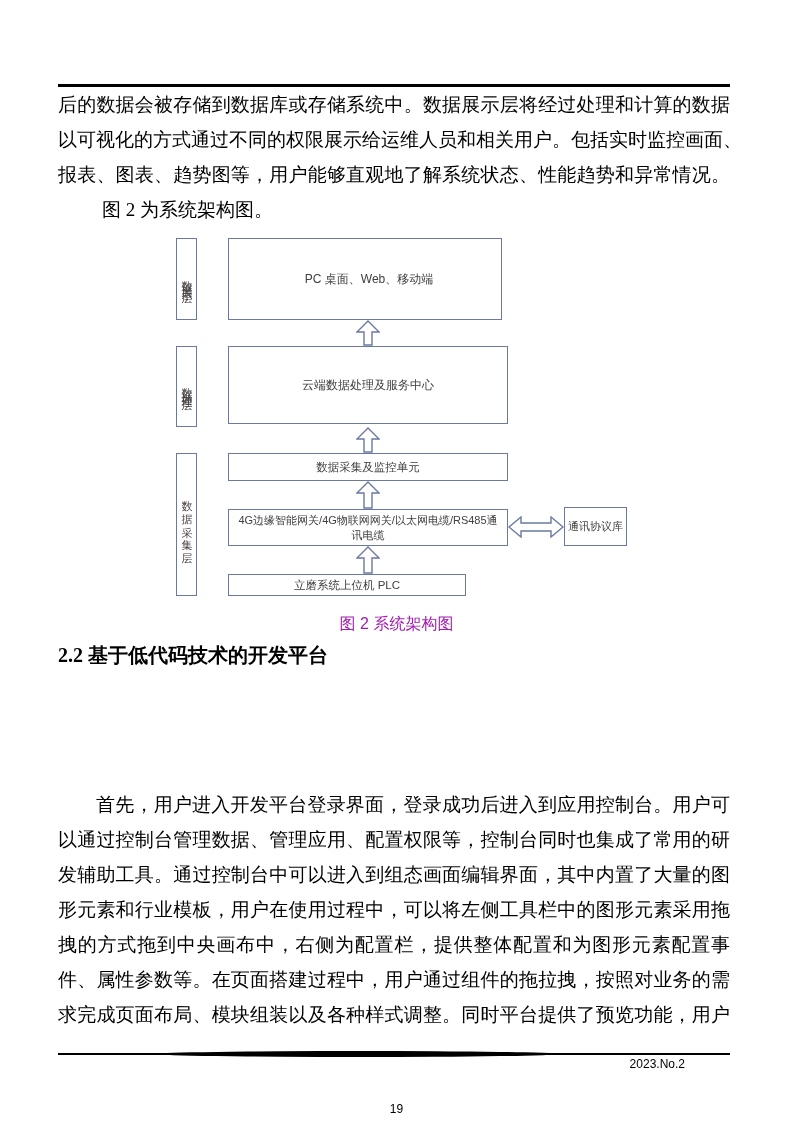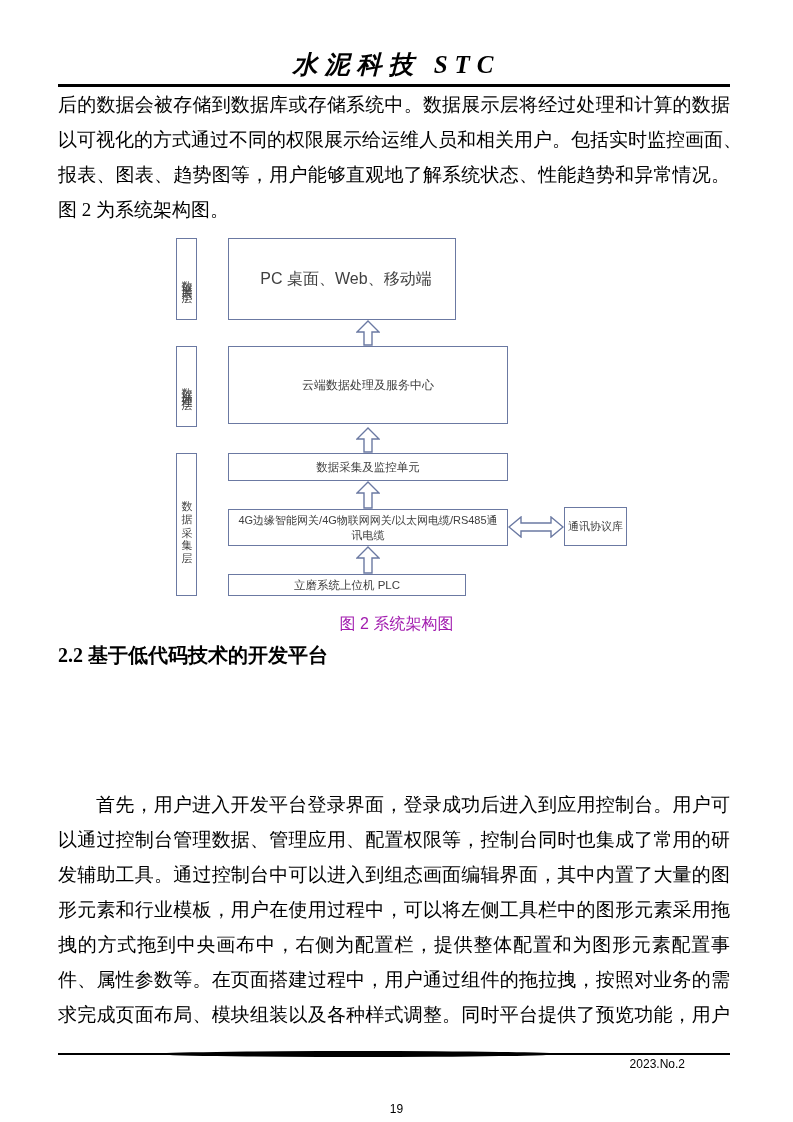--- a/index.html
+++ b/index.html
@@ -24,21 +24,21 @@
     background:#000;
   }
   
   .textblock{position:absolute;left:58px;width:672px;}
   .line{
     height:35px;line-height:35px;font-size:19px;
     text-align:justify;text-align-last:justify;
     text-justify:inter-character;
     white-space:nowrap;overflow:visible;
   }
-  .line.last{text-align-last:left;}
+  .line.last{text-align-last:left;margin-left:44px;}
   .line.indent{text-indent:38px;}
   .section-heading{
     position:absolute;left:58px;top:641px;
     font-size:20px;font-weight:bold;line-height:28px;
     font-family:"Liberation Serif","DejaVu Serif",serif;
   }
   
   .fig-box{
     position:absolute;box-sizing:border-box;
     border:1px solid #6b79a2;background:#fff;
@@ -68,21 +68,20 @@
   .footer-issue{
     position:absolute;top:1057px;right:108px;
     font-size:12px;font-family:"Liberation Sans","DejaVu Sans",sans-serif;
   }
 </style>
 </head>
 <body>
 
 <div class="page">
 
-  <div class="journal-title">水泥科技 STC</div>
   <div class="header-rule"></div>
 
   <div class="textblock" style="top:87px;">
     <div class="line">后的数据会被存储到数据库或存储系统中。数据展示层将经过处理和计算的数据</div>
     <div class="line">以可视化的方式通过不同的权限展示给运维人员和相关用户。包括实时监控画面、</div>
     <div class="line">报表、图表、趋势图等，用户能够直观地了解系统状态、性能趋势和异常情况。</div>
     <div class="line last">图 2 为系统架构图。</div>
   </div>
 
   <div>
@@ -90,21 +89,21 @@
     <div class="fig-box vlabel" style="left:176px;top:238px;width:21px;height:82px;">
       <span style="letter-spacing:3px;">数据展示层</span>
     </div>
     <div class="fig-box vlabel" style="left:176px;top:346px;width:21px;height:81px;">
       <span style="letter-spacing:3px;">数据处理层</span>
     </div>
     <div class="fig-box vlabel" style="left:176px;top:453px;width:21px;height:143px;">
       <span style="letter-spacing:13px;">数据采集层</span>
     </div>
 
-    <div class="fig-box" style="left:228px;top:238px;width:228px;height:82px;font-size:16px;padding-left:8px;">PC 桌面、Web、移动端</div>
+    <div class="fig-box" style="left:228px;top:238px;width:274px;height:82px;font-size:12px;padding-left:8px;">PC 桌面、Web、移动端</div>
     <div class="fig-box" style="left:228px;top:346px;width:280px;height:78px;font-size:12px;">云端数据处理及服务中心</div>
     <div class="fig-box" style="left:228px;top:453px;width:280px;height:28px;font-size:11.5px;">数据采集及监控单元</div>
     <div class="fig-box" style="left:228px;top:509px;width:280px;height:37px;font-size:11px;line-height:15px;padding:0 4px;">4G边缘智能网关/4G物联网网关/以太网电缆/RS485通讯电缆</div>
     <div class="fig-box" style="left:228px;top:574px;width:238px;height:22px;font-size:11.5px;">立磨系统上位机 PLC</div>
 
     <div class="fig-box" style="left:564px;top:507px;width:63px;height:39px;font-size:11px;">通讯协议库</div>
 
     <svg class="arrow" style="left:356px;top:320px;" width="24" height="26" viewBox="0 0 24 26">
       <polygon points="12,1 23,12 16,12 16,25 8,25 8,12 1,12" fill="#ffffff" stroke="#6b79a2" stroke-width="1.4"></polygon>
     </svg>

